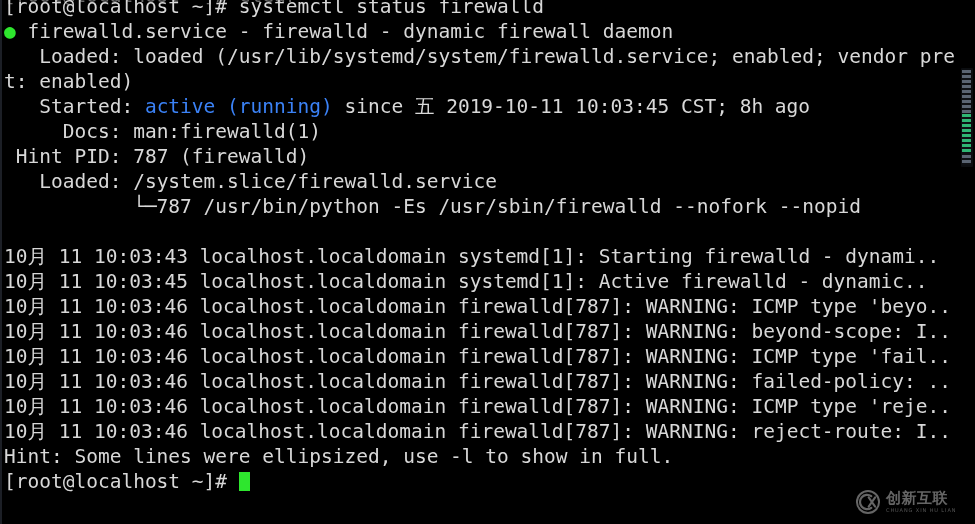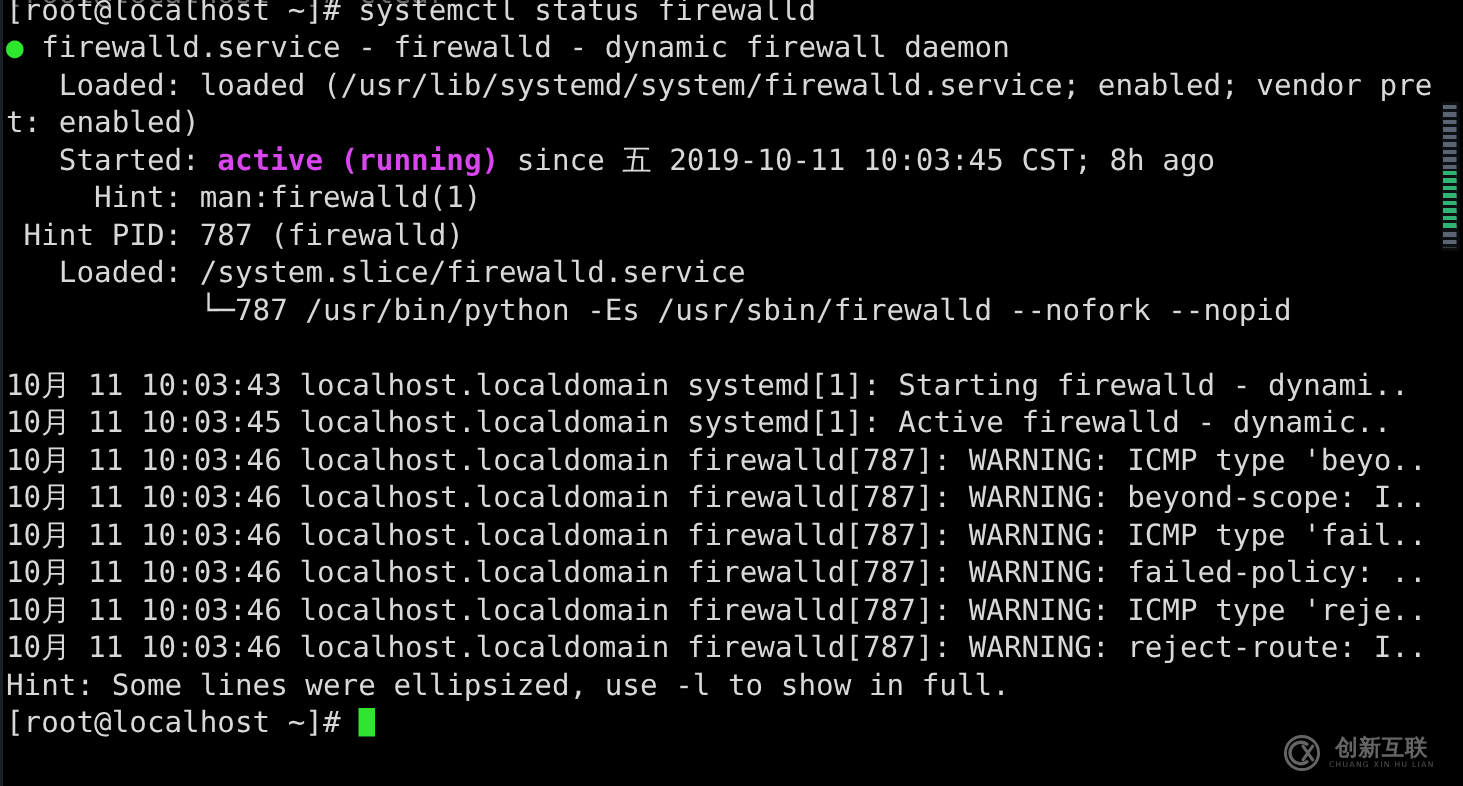--- a/index.html
+++ b/index.html
@@ -46,22 +46,22 @@
     color: #d8d8d8;
     white-space: pre;
     letter-spacing: 0px;
   }
 
   .blank { color: transparent; }
 
   .bold { font-weight: normal; }
 
   .green-bold {
-    color: #d946ef;
-    font-weight: bold;
+    color: #3b82f6;
+    font-weight: normal;
   }
 
   .dot {
     color: #2ee62e;
   }
 
   
   .cursor {
     display: inline-block;
     width: 11px;
@@ -110,21 +110,20 @@
     position: absolute;
     right: 8px;
     bottom: 6px;
     width: 112px;
     height: 33px;
     opacity: 0.55;
     display: flex;
     align-items: center;
     gap: 5px;
     pointer-events: none;
-    text-align: center;
   }
   #watermark .wm-logo {
     width: 26px;
     height: 26px;
     flex: 0 0 26px;
   }
   #watermark .wm-text {
     display: flex;
     flex-direction: column;
     justify-content: center;
@@ -169,21 +168,21 @@
 
     <div class="line"><span>[root@localhost ~]#</span><span> </span><span>systemctl status firewalld</span></div>
 
     <div class="line"><span class="dot">●</span><span> </span><span>firewalld.service - firewalld - dynamic firewall daemon</span></div>
 
     <div class="line"><span>   Loaded:</span><span> loaded (/usr/lib/systemd/system/firewalld.service; enabled; vendor pre</span></div>
     <div class="line">t: enabled)</div>
 
     <div class="line"><span>   Started:</span><span> </span><span class="green-bold">active (running)</span><span> since 五 2019-10-11 10:03:45 CST; 8h ago</span></div>
 
-    <div class="line"><span>     Hint:</span><span> man:firewalld(1)</span></div>
+    <div class="line"><span>     Docs:</span><span> man:firewalld(1)</span></div>
 
     <div class="line"><span> Hint PID:</span><span> 787 (firewalld)</span></div>
 
     <div class="line"><span>   Loaded:</span><span> /system.slice/firewalld.service</span></div>
     <div class="line">           └─787 /usr/bin/python -Es /usr/sbin/firewalld --nofork --nopid</div>
 
     <div class="line blank">&nbsp;</div>
 
     <div id="journal">
         <div class="line"><span>10月 11</span><span> </span><span>10:03:43</span><span> </span><span>localhost.localdomain</span><span> </span><span>systemd[1]:</span><span> Starting firewalld - dynami..</span></div>

